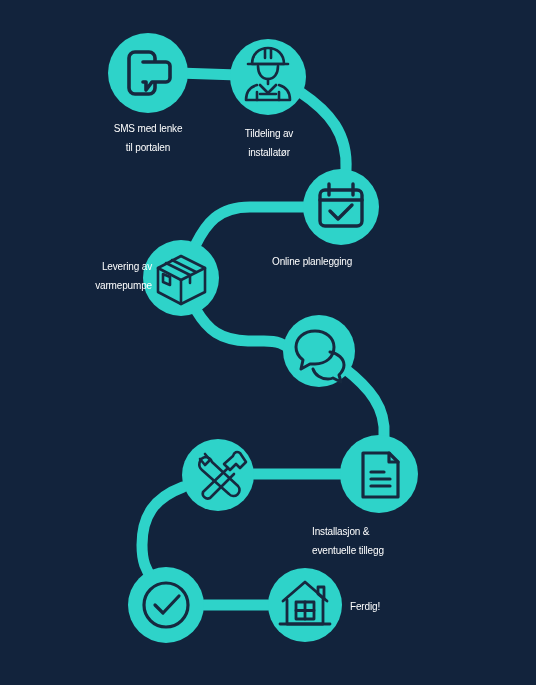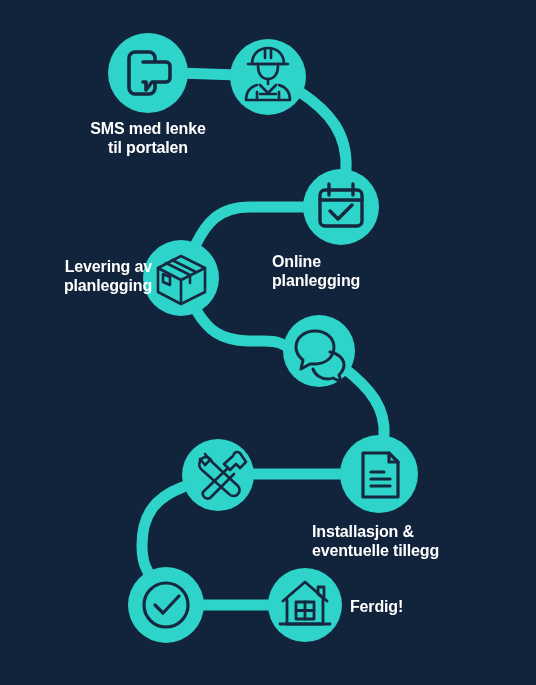--- a/index.html
+++ b/index.html
@@ -20,22 +20,22 @@
     position: absolute;
     left: 0;
     top: 0;
     width: 536px;
     height: 685px;
   }
   .step-label {
     position: absolute;
     color: #ffffff;
     font-family: "Liberation Sans", "DejaVu Sans", sans-serif;
-    font-weight: bold;
-    font-size: 16px;
+    font-weight: normal;
+    font-size: 10px;
     line-height: 19px;
     letter-spacing: -0.15px;
     white-space: pre-line;
     margin: 0;
   }
   .lbl-sms        { left: 78px;  top: 119px; width: 140px; text-align: center; }
   .lbl-installer  { left: 206px; top: 124px; width: 126px; text-align: center; }
   .lbl-online     { left: 272px; top: 252px; width: 140px; }
   .lbl-delivery   { left: 34px;  top: 257px; width: 118px; text-align: right; }
   .lbl-dialog     { left: 262px; top: 396px; width: 116px; text-align: center; }
@@ -154,20 +154,22 @@
         <path d="M 318 587 L 318 594 L 324 599 L 324 587 Z"></path>
         <rect x="296" y="602" width="18" height="17"></rect>
         <path d="M 305 602 L 305 619 M 296 610.5 L 314 610.5"></path>
       </g>
     </g>
 
   </svg>
 
   <div class="step-label lbl-sms">SMS med lenke
 til portalen</div>
+  <div class="step-label lbl-installer">Tildeling av
+installatør</div>
   <div class="step-label lbl-online">Online planlegging</div>
   <div class="step-label lbl-delivery">Levering av
-planlegging</div>
+varmepumpe</div>
   <div class="step-label lbl-install">Installasjon &amp;
 eventuelle tillegg</div>
   <div class="step-label lbl-done">Ferdig!</div>
 
 </div>
 
 </body></html>

